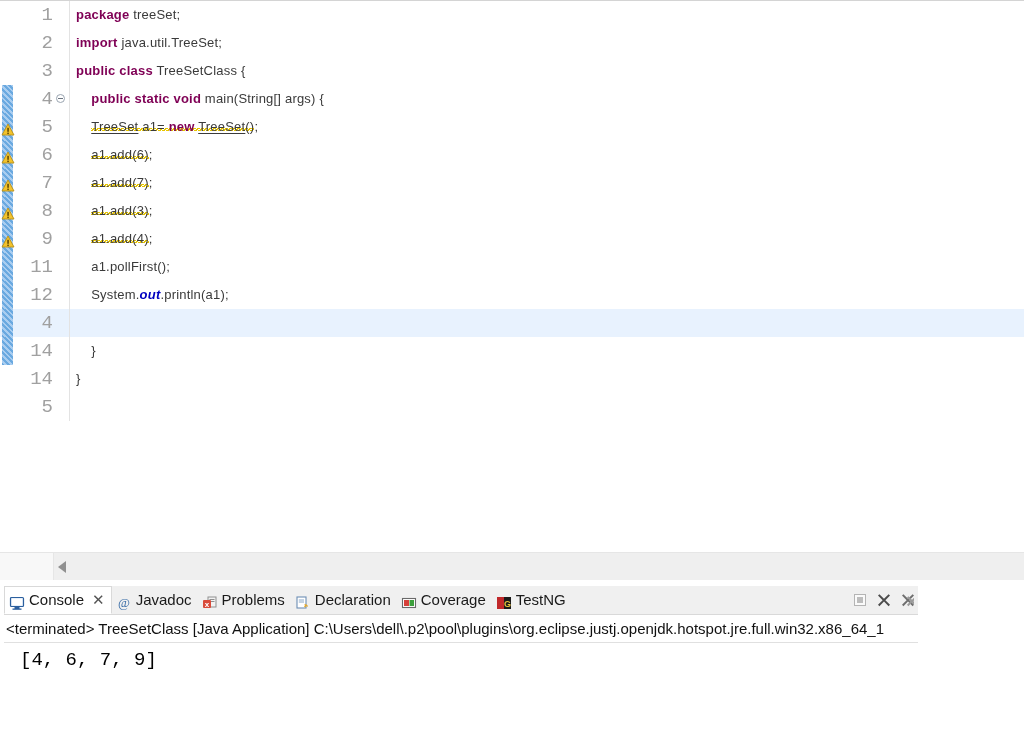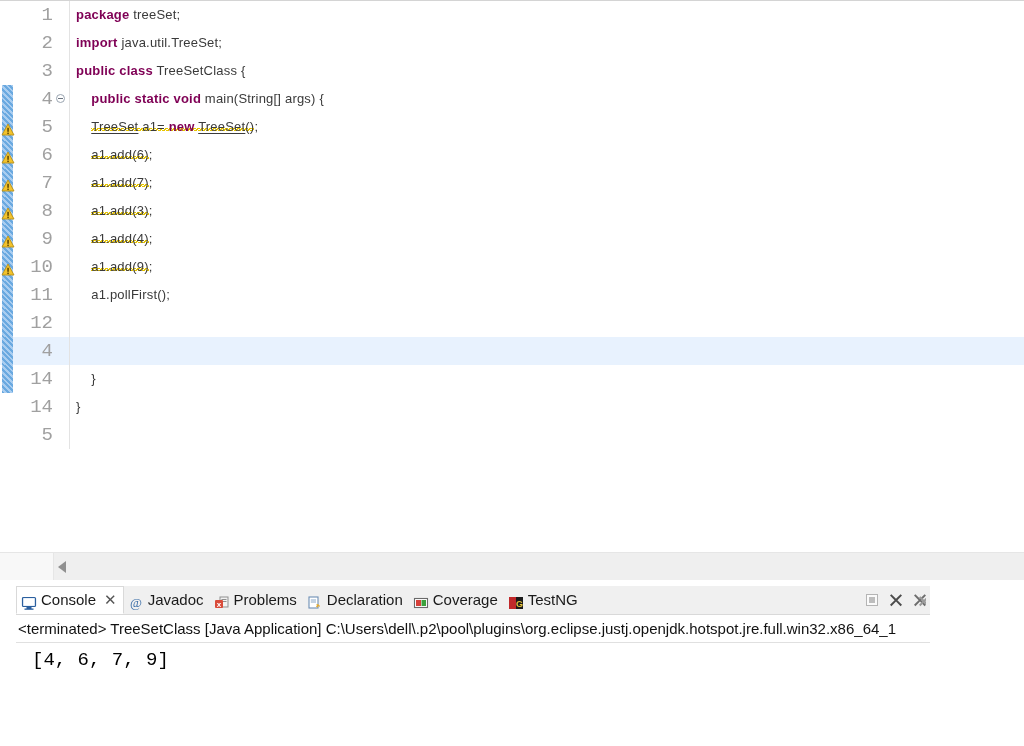--- a/index.html
+++ b/index.html
@@ -133,21 +133,21 @@
   #hscroll .arrow-left {
     position: absolute; left: 58px; top: 8px;
     width: 0; height: 0;
     border-top: 6px solid transparent;
     border-bottom: 6px solid transparent;
     border-right: 8px solid #909090;
   }
 
   
   #console-panel {
-    position: absolute; left: 16px; top: 586px;
+    position: absolute; left: 4px; top: 586px;
     width: 914px; height: 160px;
     background: #ffffff;
   }
   #tabbar {
     position: relative;
     height: 28px;
     background: #f0f0f0;
     border-bottom: 1px solid #d9d9d9;
   }
   .tab {
@@ -239,27 +239,22 @@
         <div class="code-line"><div class="marker-col"><div class="chg-bar hatch"></div><span class="warn-icon"><svg width="14" height="15" viewBox="0 0 14 15">
                 <path d="M7 1 L13 12 L1 12 Z" fill="#f3c32c" stroke="#b8901a" stroke-width="0.9" stroke-linejoin="round"></path>
                 <rect x="6.3" y="4.8" width="1.5" height="4" fill="#5a4400"></rect>
                 <rect x="6.3" y="9.6" width="1.5" height="1.5" fill="#5a4400"></rect>
               </svg></span></div><div class="lineno-col">8</div><div class="fold-col"></div><div class="gutter-sep"></div><div class="code-text">&nbsp;&nbsp;&nbsp;&nbsp;<span class="squig">a1.add(3)</span>;</div></div>
         <div class="code-line"><div class="marker-col"><div class="chg-bar hatch"></div><span class="warn-icon"><svg width="14" height="15" viewBox="0 0 14 15">
                 <path d="M7 1 L13 12 L1 12 Z" fill="#f3c32c" stroke="#b8901a" stroke-width="0.9" stroke-linejoin="round"></path>
                 <rect x="6.3" y="4.8" width="1.5" height="4" fill="#5a4400"></rect>
                 <rect x="6.3" y="9.6" width="1.5" height="1.5" fill="#5a4400"></rect>
               </svg></span></div><div class="lineno-col">9</div><div class="fold-col"></div><div class="gutter-sep"></div><div class="code-text">&nbsp;&nbsp;&nbsp;&nbsp;<span class="squig">a1.add(4)</span>;</div></div>
-        <div class="code-line"><div class="marker-col"><div class="chg-bar hatch"></div><span class="warn-icon"><svg width="14" height="15" viewBox="0 0 14 15">
-                <path d="M7 1 L13 12 L1 12 Z" fill="#f3c32c" stroke="#b8901a" stroke-width="0.9" stroke-linejoin="round"></path>
-                <rect x="6.3" y="4.8" width="1.5" height="4" fill="#5a4400"></rect>
-                <rect x="6.3" y="9.6" width="1.5" height="1.5" fill="#5a4400"></rect>
-              </svg></span></div><div class="lineno-col">10</div><div class="fold-col"></div><div class="gutter-sep"></div><div class="code-text">&nbsp;&nbsp;&nbsp;&nbsp;<span class="squig">a1.add(9)</span>;</div></div>
         <div class="code-line"><div class="marker-col"><div class="chg-bar hatch"></div></div><div class="lineno-col">11</div><div class="fold-col"></div><div class="gutter-sep"></div><div class="code-text">    a1.pollFirst();</div></div>
-        <div class="code-line"><div class="marker-col"><div class="chg-bar hatch"></div></div><div class="lineno-col">12</div><div class="fold-col"></div><div class="gutter-sep"></div></div>
+        <div class="code-line"><div class="marker-col"><div class="chg-bar hatch"></div></div><div class="lineno-col">12</div><div class="fold-col"></div><div class="gutter-sep"></div><div class="code-text">    System.<span class="fld">out</span>.println(a1);</div></div>
         <div class="code-line current"><div class="marker-col"><div class="chg-bar hatch"></div></div><div class="lineno-col">4</div><div class="fold-col"></div><div class="gutter-sep"></div><div class="code-text"></div></div>
         <div class="code-line"><div class="marker-col"><div class="chg-bar hatch"></div></div><div class="lineno-col">14</div><div class="fold-col"></div><div class="gutter-sep"></div><div class="code-text">    }</div></div>
         <div class="code-line"><div class="marker-col"></div><div class="lineno-col">14</div><div class="fold-col"></div><div class="gutter-sep"></div><div class="code-text">}</div></div>
         <div class="code-line"><div class="marker-col"></div><div class="lineno-col">5</div><div class="fold-col"></div><div class="gutter-sep"></div><div class="code-text"></div></div>
       </div>
 
     <div id="hscroll">
       <div class="lcorner"></div>
       <div class="trough"></div>
       <div class="arrow-left"></div>

